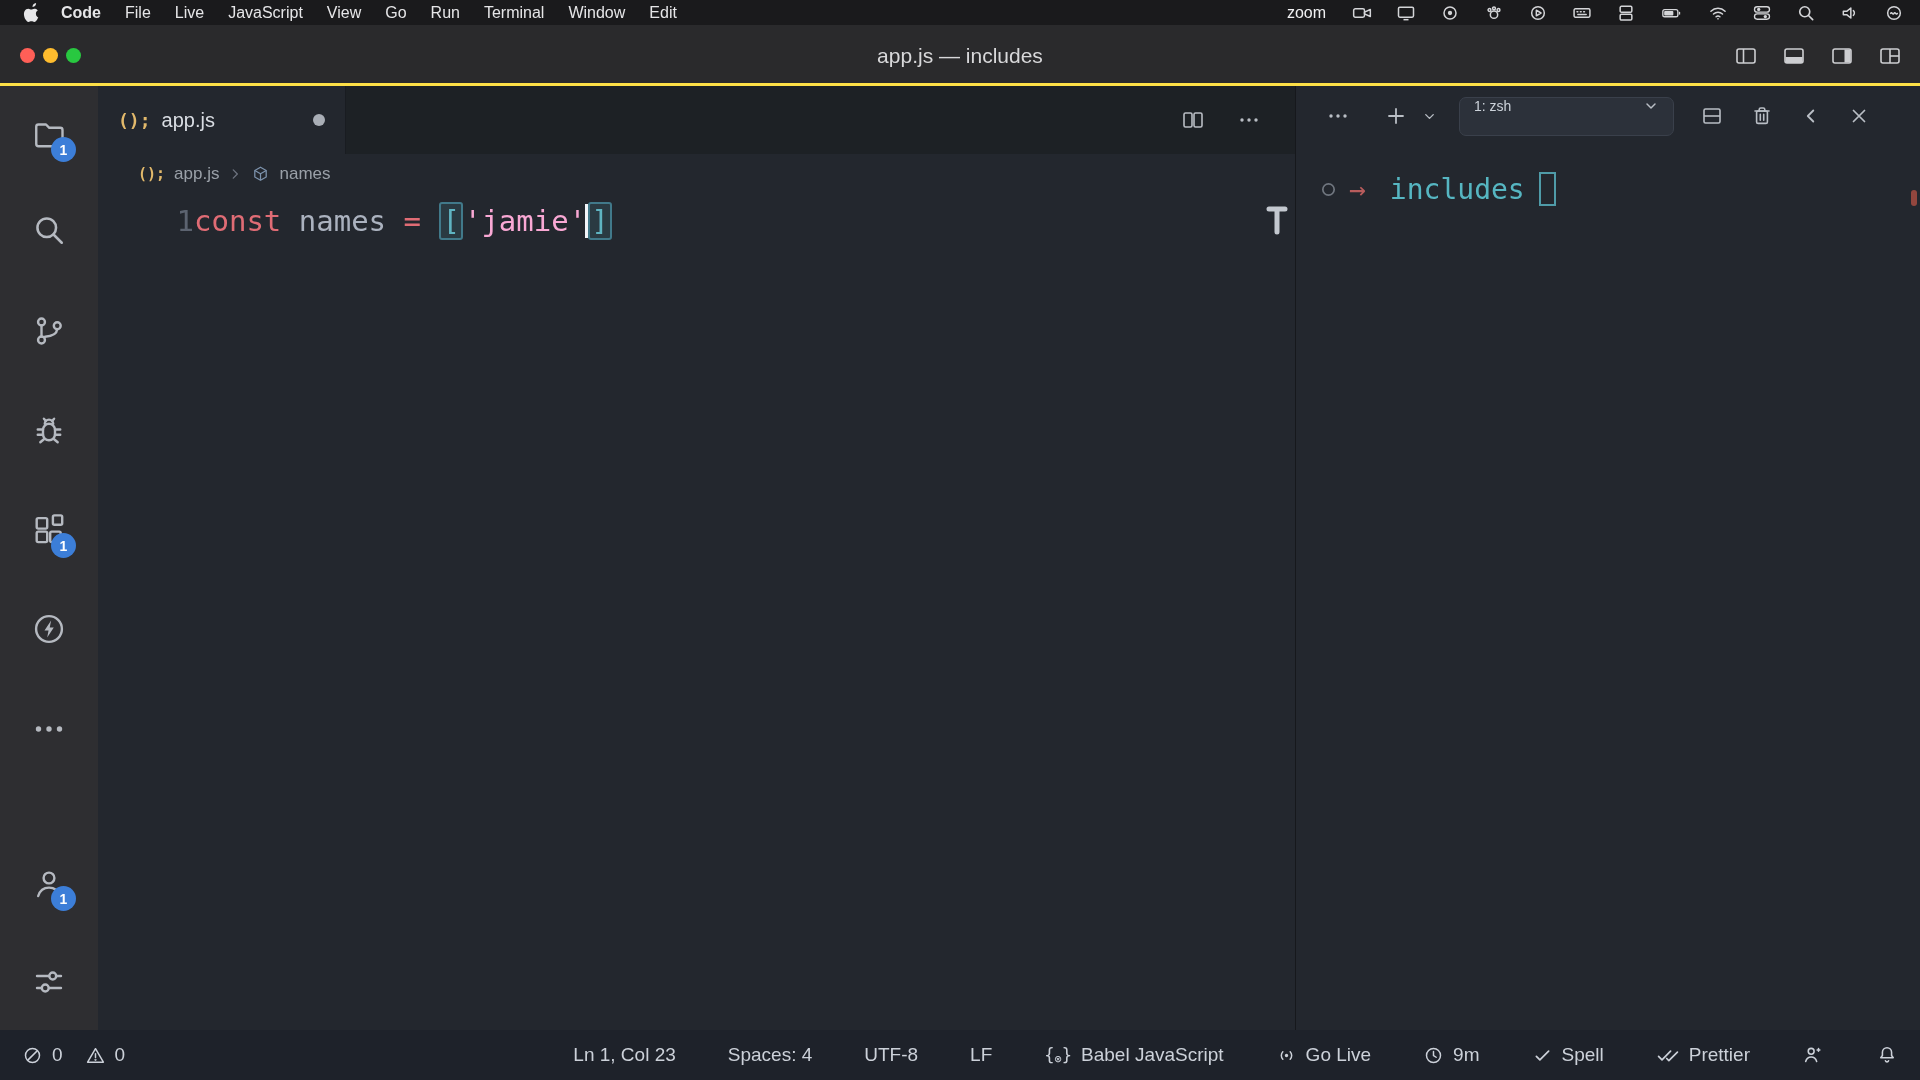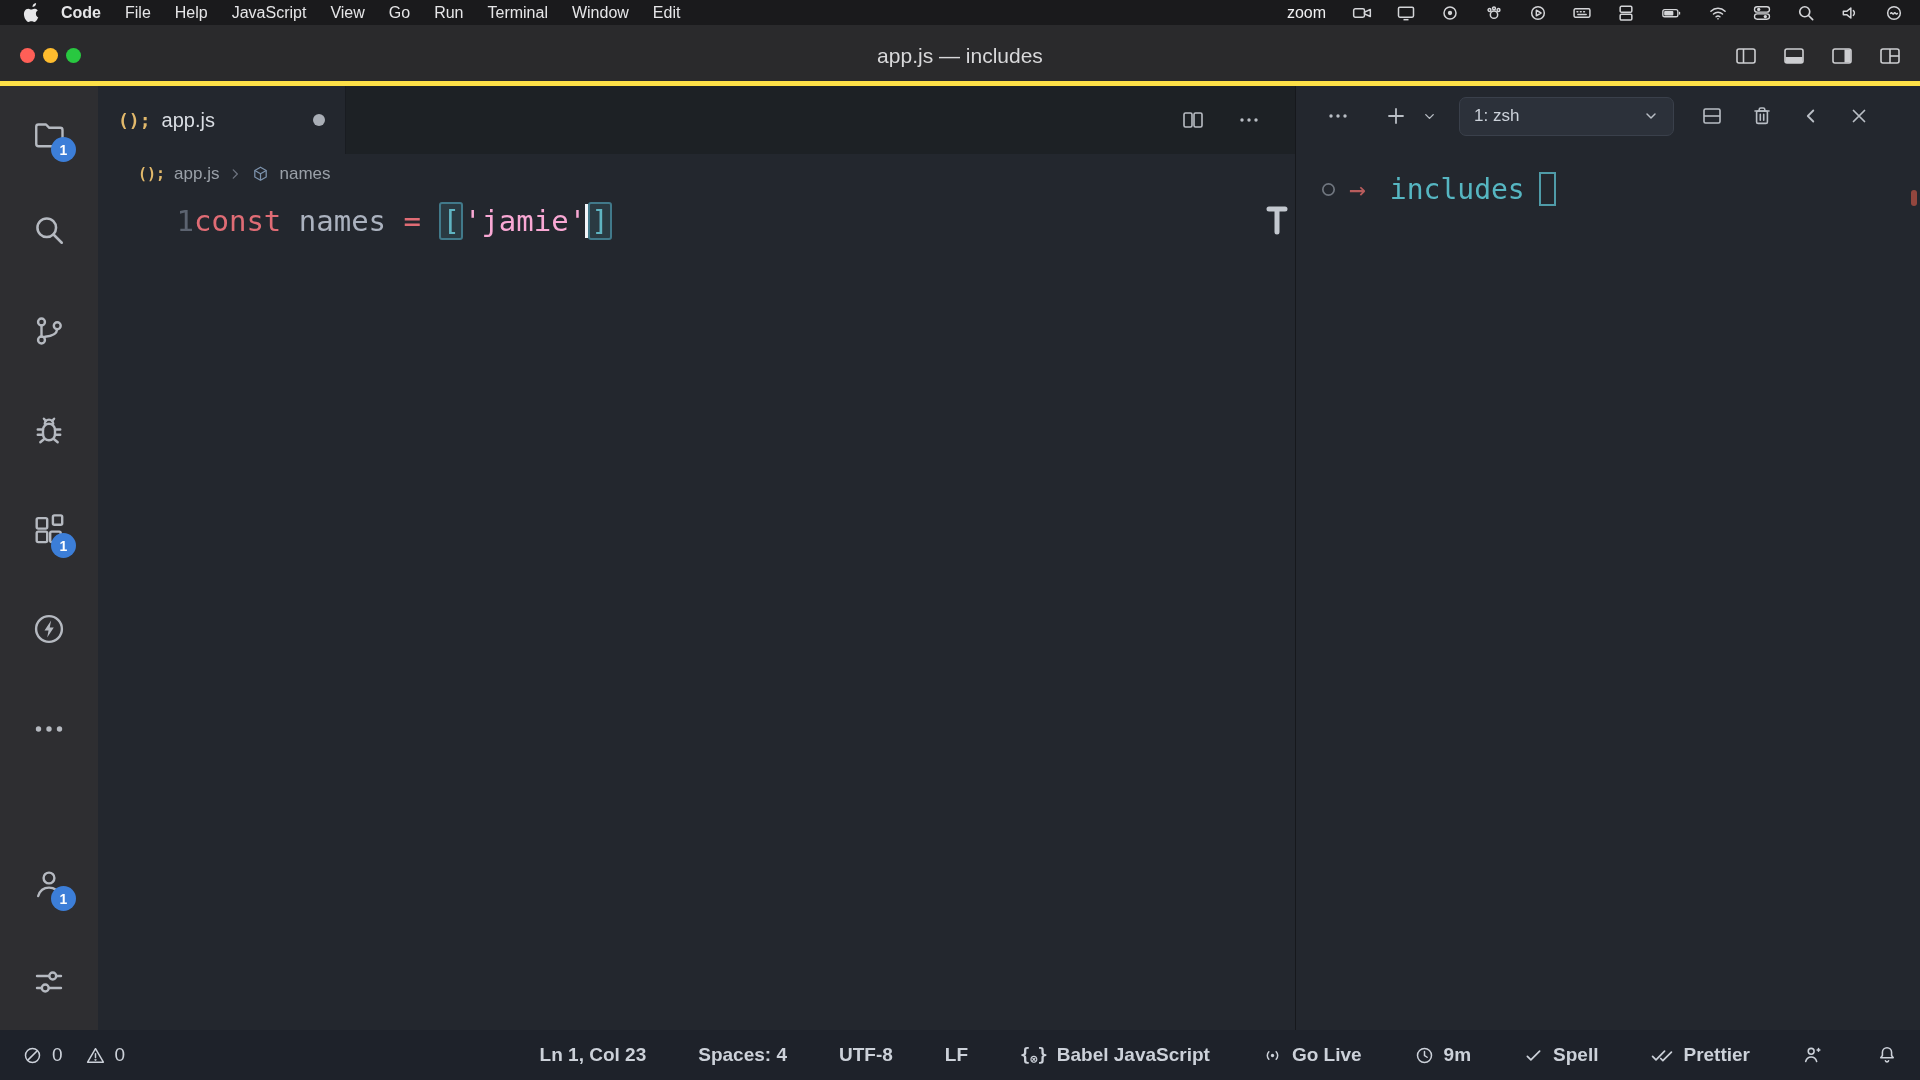--- a/index.html
+++ b/index.html
@@ -24,21 +24,21 @@
   .menu-item { padding:0 12px; line-height:25px; white-space:nowrap; }
   .app-name { font-weight:bold; }
   .menu-items { display:flex; align-items:center;justify-content:space-between; }
   .menu-right { margin-left:auto; display:flex; align-items:center; gap:24px; }
   .zoom-text { font-size:16px; color:#f0f0f2; margin-right:2px; }
   .mb-icon { opacity:.92; display:flex; align-items:center; }
 
   
   .title-bar {
     position:absolute; top:25px; left:0; right:0; height:61px;
-    background:#2a2a2c; border-bottom:5px solid #fde047;
+    background:#2a2a2c; border-bottom:3px solid #fde047;
   }
   .traffic { position:absolute; left:20px; top:23px; display:flex; gap:8px; }
   .light { width:15px; height:15px; border-radius:50%; }
   .light.red { background:#ff5f57; }
   .light.yellow { background:#febc2e; }
   .light.green { background:#28c840; }
   .window-title {
     position:absolute; left:0; right:0; top:0; height:61px;
     display:flex; align-items:center; justify-content:center;
     font-size:21px; color:#d8d8da; font-weight:500; pointer-events:none;
@@ -97,58 +97,58 @@
     background:#23272e; border-left:1px solid #16181c;
   }
   .terminal-header {
     height:60px; display:flex; align-items:center;
     padding:0 20px 0 30px; color:#b9bec5;
   }
   .th-gap-s { margin-left:14px; } .th-gap-m { margin-left:26px; } .th-gap-l { margin-left:34px; }
   .terminal-dropdown {
     margin-left:22px; width:215px; height:39px; background:#2c313a;
     border:1px solid #3a404b; border-radius:7px;
-    display:flex; align-items:center; padding:0 14px;
-    font-size:17px; color:#ccd2da;
+    display:flex; align-items:flex-start; padding:0 14px;
+    font-size:14px; color:#ccd2da;
   }
   .terminal-dropdown .dd-chev { margin-left:auto; }
   .terminal-body { padding:22px 0 0 24px; font-family:"DejaVu Sans Mono", monospace; font-size:28px; }
   .prompt-line { display:flex; align-items:center; height:42px; }
   .prompt-circle { margin-right:12px; display:flex; }
   .prompt-arrow { margin-right:24px; }
   .term-caret { width:17px; height:34px; border:2px solid #4f9ba8; margin-left:14px; }
   .term-scroll-mark {
     position:absolute; right:3px; top:104px; width:6px; height:16px;
     background:#a04a40; border-radius:3px; opacity:.9;
   }
 
   
   .status-bar {
     position:absolute; left:0; right:0; bottom:0; height:50px;
     background:#1e222a; display:flex; align-items:center;
     padding:0 22px; font-size:19px; color:#ccd1d9;
   }
   .sb-group-left { display:flex; align-items:center; gap:22px; }
-  .sb-group-right { margin-left:auto; display:flex; align-items:center; gap:52px;font-weight:bold; }
+  .sb-group-right { margin-left:auto; display:flex; align-items:center; gap:52px; }
   .sb-item { display:flex; align-items:center; gap:9px; white-space:nowrap; }
 </style>
 </head>
 <body data-interactable="false">
 
 <header class="menu-bar" data-interactable="false">
   <span class="apple-wrap" data-interactable="true">
     <svg width="17" height="20" viewBox="0 0 18 22" fill="#e6e6e8">
       <path d="M14.1 3.1c.7-.9 1.2-2 1-3.1-1 .1-2.1.7-2.8 1.5-.6.7-1.2 1.9-1 2.9 1 .1 2.1-.5 2.8-1.3z"></path>
       <path d="M14.9 11.8c0-2.4 2-3.5 2.1-3.6-1.1-1.7-2.9-1.9-3.5-1.9-1.5-.2-2.9.9-3.7.9-.8 0-1.9-.9-3.2-.9-1.6 0-3.1 1-4 2.5-1.7 2.9-.4 7.3 1.2 9.7.8 1.2 1.8 2.5 3 2.4 1.2 0 1.7-.8 3.2-.8s1.9.8 3.2.8 2.2-1.2 3-2.4c.9-1.3 1.3-2.6 1.3-2.7-.1 0-2.6-1-2.6-4z"></path>
     </svg>
   </span>
   <span class="menu-item app-name" data-interactable="true">Code</span>
   <nav class="menu-items" data-interactable="false">
     <span class="menu-item" data-interactable="true">File</span>
-    <span class="menu-item" data-interactable="true">Help</span>
+    <span class="menu-item" data-interactable="true">Live</span>
     <span class="menu-item" data-interactable="true">JavaScript</span>
     <span class="menu-item" data-interactable="true">View</span>
     <span class="menu-item" data-interactable="true">Go</span>
     <span class="menu-item" data-interactable="true">Run</span>
     <span class="menu-item" data-interactable="true">Terminal</span>
     <span class="menu-item" data-interactable="true">Window</span>
     <span class="menu-item" data-interactable="true">Edit</span>
   </nav>
   <div class="menu-right" data-interactable="false">
     <span class="zoom-text" data-interactable="true">zoom</span>

